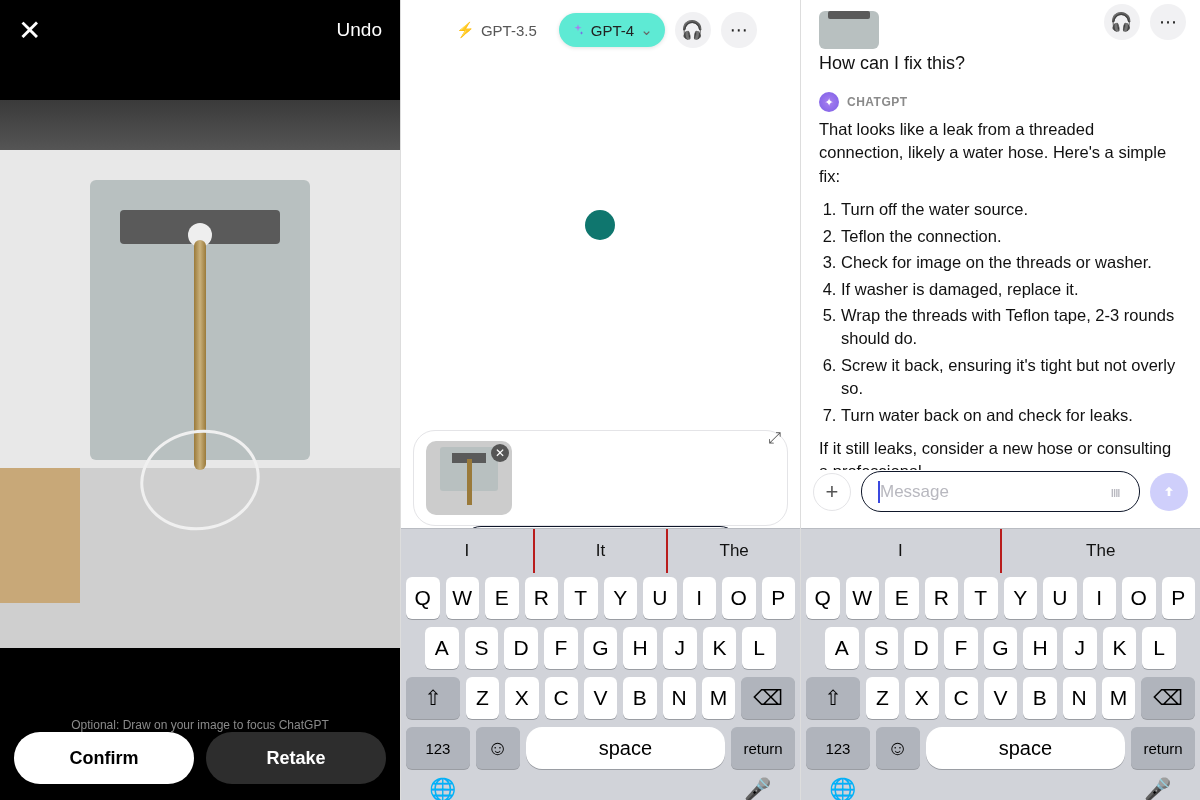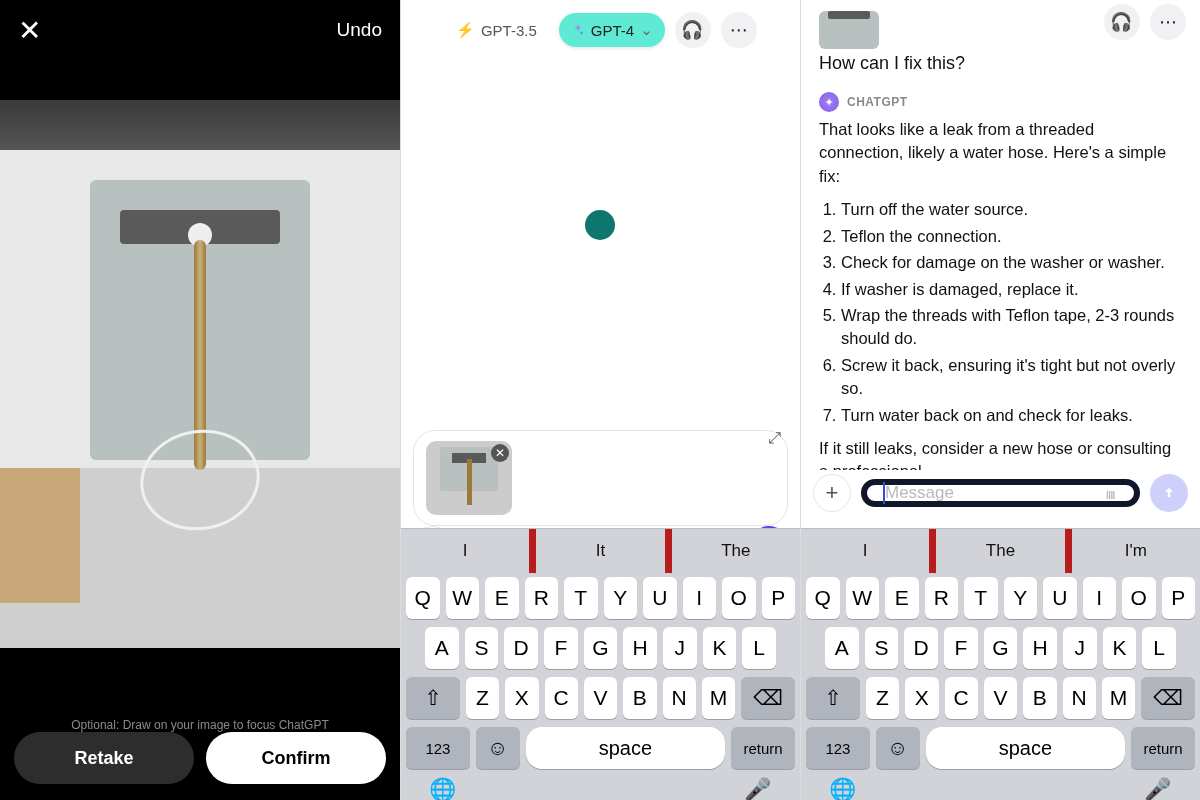--- a/index.html
+++ b/index.html
@@ -44,32 +44,32 @@
 
   .composer { margin: 0 12px; border:1px solid #e4e4e7; border-radius:22px; padding:10px 12px 10px 12px; position:relative; }
   .thumb-wrap { position:relative; width:86px; height:74px; border-radius:10px; overflow:hidden; background:#ccc; }
   .thumb-wrap .mini-body { position:absolute; top:6px; left:14px; right:14px; height:44px; background:#b8c0c0; border-radius:3px;}
   .thumb-wrap .mini-slot { position:absolute; top:12px; left:26px; width:34px; height:10px; background:#5a5a5a;}
   .thumb-wrap .mini-hose { position:absolute; top:18px; left:41px; width:5px; height:46px; background:#9a7a3a;}
   .thumb-x { position:absolute; top:3px; right:3px; width:18px; height:18px; border-radius:9px; background:#555; color:#fff; font-size:12px; display:flex; align-items:center; justify-content:center; }
   .expand { position:absolute; top:-2px; right:6px; font-size:16px; color:#555; }
   .composer-row { display:flex; align-items:center; gap:10px; margin:0 12px 10px; }
   .plusbtn { width:38px; height:38px; border-radius:19px; border:1px solid #e4e4e7; display:flex; align-items:center; justify-content:center; font-size:22px; color:#555;}
-  .msgfield { flex:1; height:28px; border:6px solid #0f172a; border-radius:20px; padding:0 14px; display:flex; align-items:center; font-size:17px; color:#111; position:relative;}
+  .msgfield { flex:1; height:41px; border:1px solid #0f172a; border-radius:20px; padding:0 14px; display:flex; align-items:center; font-size:17px; color:#111; position:relative;}
   .msgfield .caret { display:inline-block; width:2px; height:22px; background:#3b49df; margin-left:2px; }
   .wave { position:absolute; right:20px; color:#b8b8bf; font-size:15px; letter-spacing:-2px;}
   .send { width:38px; height:38px; border-radius:19px; background:#4b4be6; display:flex; align-items:center; justify-content:center; color:#fff;}
   .send.dim { background:#cfcffb; }
   .send svg { width:16px; height:16px; }
 
   
   .kbd { position:absolute; left:0; right:0; bottom:0; height:272px; background:#d1d3d9; border-top:1px solid #b9bcc2;}
   .sugg { height:44px; display:flex; }
   .sugg > div { flex:1; display:flex; align-items:center; justify-content:center; font-size:17px; color:#111; }
-  .sugg > div + div { border-left:7px solid #b91c1c; }
+  .sugg > div + div { border-left:2px solid #b91c1c; }
   .krow { display:flex; gap:6px; padding:4px 5px; justify-content:center;}
   .key { background:#fff; border-radius:6px; box-shadow:0 1px 0 #9a9da3; height:42px; flex:1; display:flex; align-items:center; justify-content:center; font-size:21px; }
   .key.fn { background:#b0b4bc; font-size:15px; }
   .krow.r2 { padding-left:24px; padding-right:24px; }
   .krow.r3 .key.shift, .krow.r3 .key.del { flex:1.4; background:#b0b4bc;}
   .krow.r4 .key.space { flex:5; font-size:20px;border-radius:16px;}
   .krow.r4 .key.fn { flex:1.6; }
   .krow.r4 .key.emoji { flex:1.1; background:#b0b4bc;}
   .kfoot { height:34px; display:flex; align-items:center; justify-content:space-between; padding:0 28px; color:#4a4a4a; font-size:22px;}
 
@@ -103,22 +103,22 @@
       <div class="box"></div>
       <div class="body"></div>
         <div class="slot"></div>
         <div class="reel"></div>
         <div class="hose"></div>
       <div class="circle-anno"></div>
     </div>
     <div class="p1-bottom">
       <div class="hint">Optional: Draw on your image to focus ChatGPT</div>
       <div class="btn-row">
+        <div class="btn btn-light">Confirm</div>
         <div class="btn btn-dark">Retake</div>
-        <div class="btn btn-light">Confirm</div>
       </div>
     </div>
   </div>
 
   <div class="panel p2">
     <div class="p2-head">
       <div class="seg">
         <span class="bolt">⚡</span>
         <span>GPT-3.5</span>
       </div>
@@ -235,21 +235,21 @@
       <div class="user-q">How can I fix this?</div>
       <div class="bot-head">
         <div class="bot-ico">✦</div>
         <div class="bot-name">CHATGPT</div>
       </div>
       <div class="bot-text">
         <div>That looks like a leak from a threaded connection, likely a water hose. Here's a simple fix:</div>
         <ol>
             <li>Turn off the water source.</li>
             <li>Teflon the connection.</li>
-            <li>Check for damage on the washer or washer.</li>
+            <li>Check for image on the threads or washer.</li>
             <li>If washer is damaged, replace it.</li>
             <li>Wrap the threads with Teflon tape, 2-3 rounds should do.</li>
             <li>Screw it back, ensuring it's tight but not overly so.</li>
             <li>Turn water back on and check for leaks.</li>
           </ol>
         <div>If it still leaks, consider a new hose or consulting a professional.</div>
       </div>
     </div>
 
     <div class="composer-row" style="position:absolute; left:0; right:0; bottom:278px;">
@@ -265,21 +265,20 @@
           <svg viewBox="0 0 24 24">
             <path fill="#fff" d="M12 4l6 6h-4v8h-4v-8H6z"></path>
           </svg>
         </div>
     </div>
 
     <div class="kbd">
       <div class="sugg">
         <div>I</div>
         <div>The</div>
-        <div>I'm</div>
       </div>
       <div class="krow r1">
           <div class="key">Q</div>
           <div class="key">W</div>
           <div class="key">E</div>
           <div class="key">R</div>
           <div class="key">T</div>
           <div class="key">Y</div>
           <div class="key">U</div>
           <div class="key">I</div>

